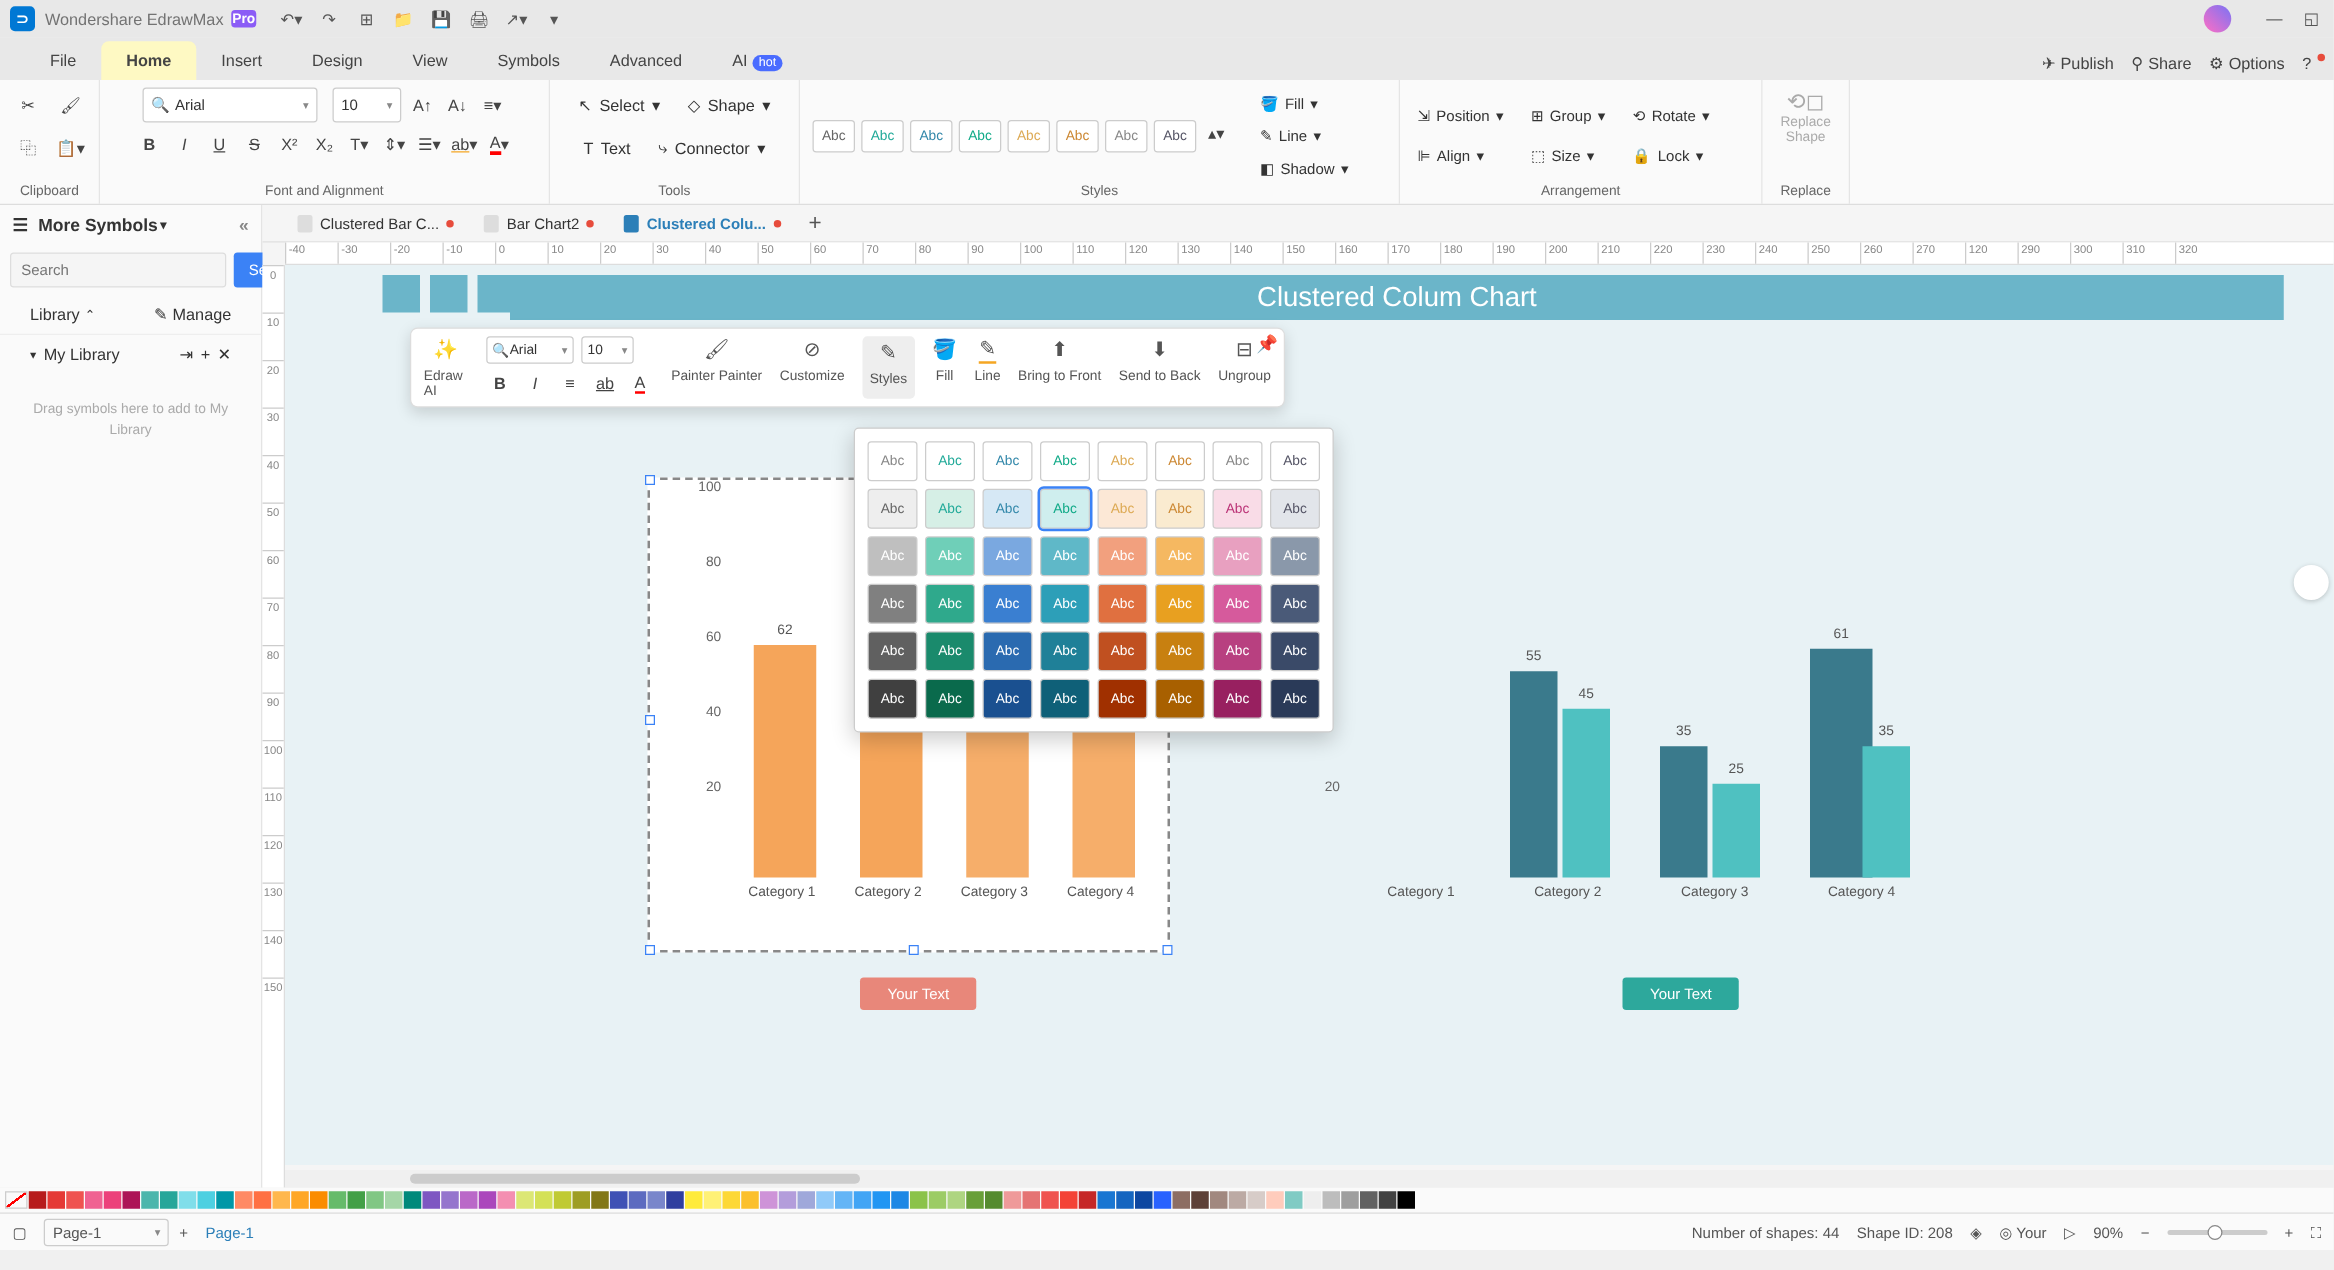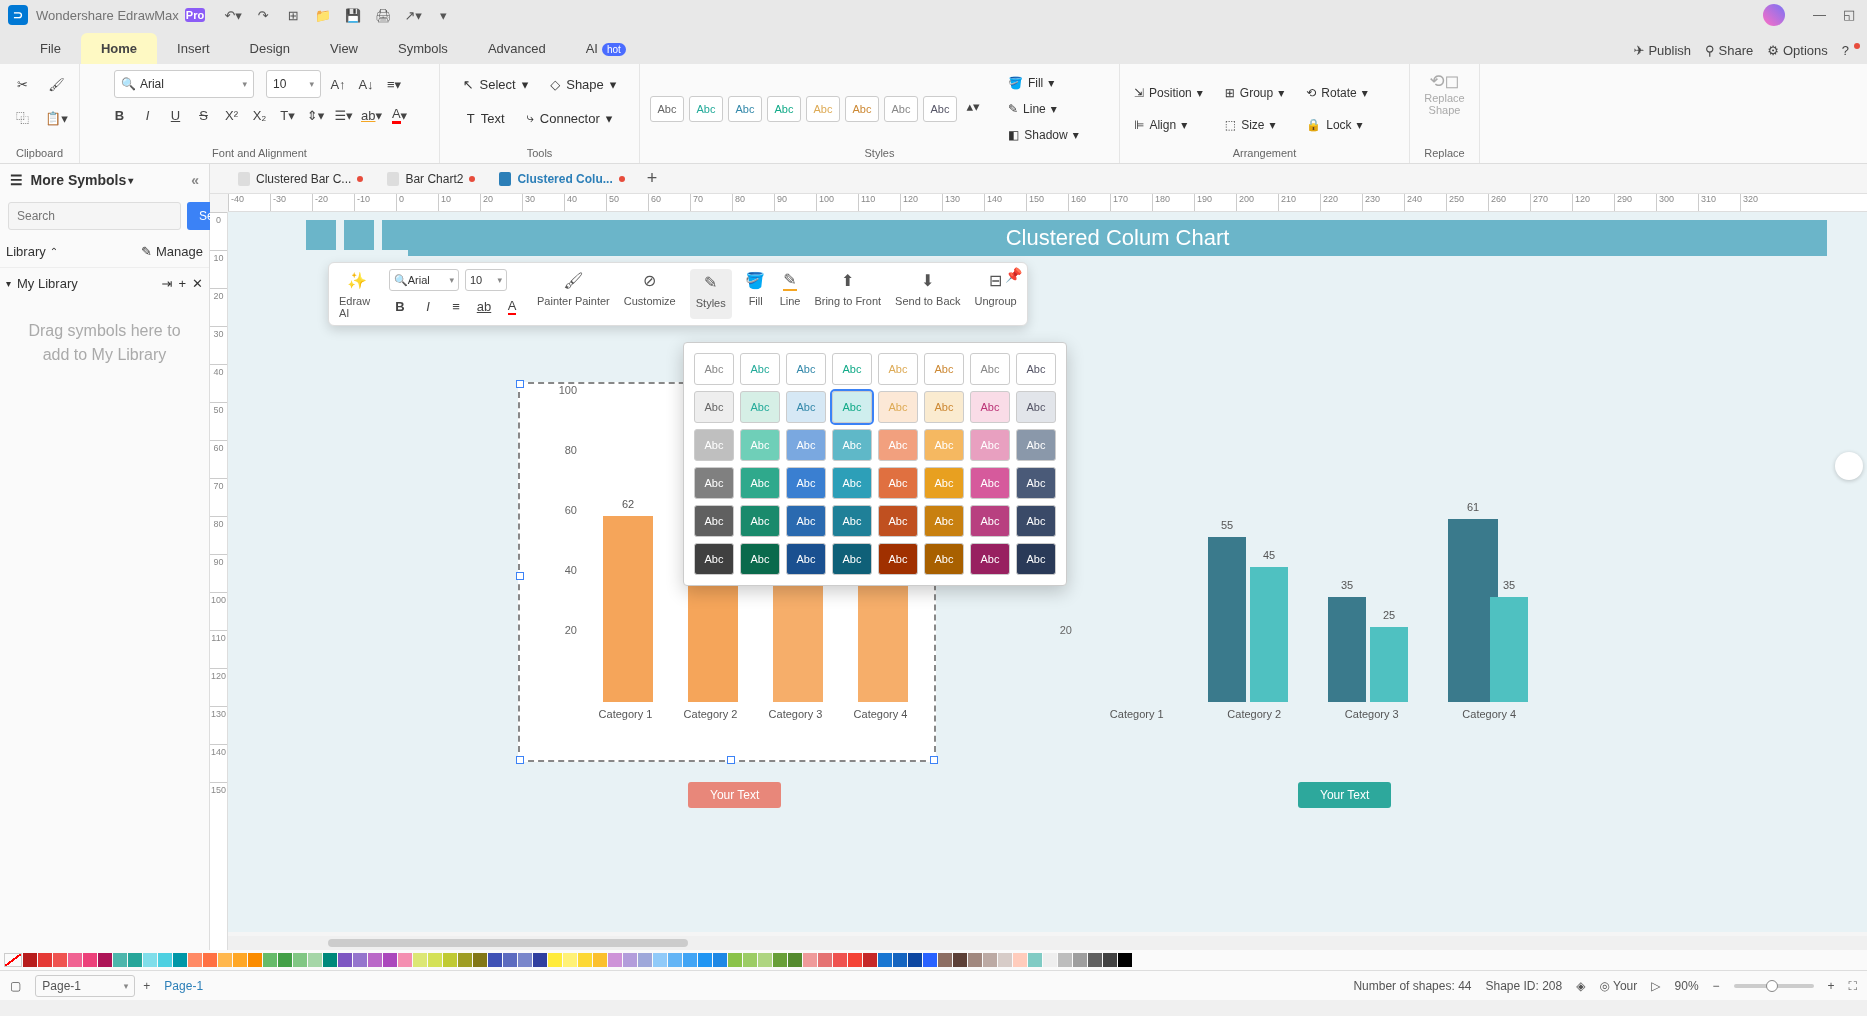--- a/index.html
+++ b/index.html
@@ -45,23 +45,23 @@
 .arrange-item { display: flex; align-items: center; gap: 5px; font-size: 12px; cursor: pointer; padding: 3px 4px; }
 
 
 .workspace { display: flex; height: 786px; }
 .leftpanel { width: 210px; background: #fafafa; border-right: 1px solid #ddd; display: flex; flex-direction: column; }
 .lp-header { display: flex; align-items: center; padding: 8px 10px; font-weight: 600; font-size: 14px; }
 .lp-collapse { margin-left: auto; cursor: pointer; color: #888; }
 .lp-search { display: flex; padding: 6px 8px; gap: 6px; }
 .lp-search input { flex: 1; height: 28px; border: 1px solid #ddd; border-radius: 3px; padding: 0 8px; font-size: 12px; background: #f5f5f5; }
 .lp-search button { background: #3b82f6; color: #fff; border: none; border-radius: 3px; padding: 0 12px; font-size: 12px; cursor: pointer; }
-.lp-row { display: flex; align-items: center; padding: 8px 6px; font-size: 13px; }
+.lp-row { display: flex; align-items: center; padding: 8px 24px; font-size: 13px; }
 .lp-row .spacer { flex: 1; }
-.lp-drag { color: #aaa; text-align: center; font-size: 16px; padding: 20px 20px; line-height: 1.5; }
+.lp-drag { color: #aaa; text-align: center; font-size: 11px; padding: 20px 20px; line-height: 1.5; }
 
 
 .canvas-wrap { flex: 1; display: flex; flex-direction: column; background: #f5f5f5; position: relative; }
 .doc-tabs { height: 30px; background: #f5f5f5; display: flex; align-items: center; padding-left: 18px; gap: 4px; border-bottom: 1px solid #e0e0e0; }
 .doc-tab { display: flex; align-items: center; gap: 6px; padding: 4px 10px; font-size: 12px; border-radius: 4px 4px 0 0; cursor: pointer; }
 .doc-tab.active { color: #2c7fb8; font-weight: 600; }
 .doc-tab .dot { width: 6px; height: 6px; background: #e74c3c; border-radius: 50%; }
 .doc-tab .doc-icn { width: 12px; height: 14px; background: #ddd; border-radius: 2px; }
 .new-tab { font-size: 18px; color: #555; cursor: pointer; padding: 0 8px; }
 

